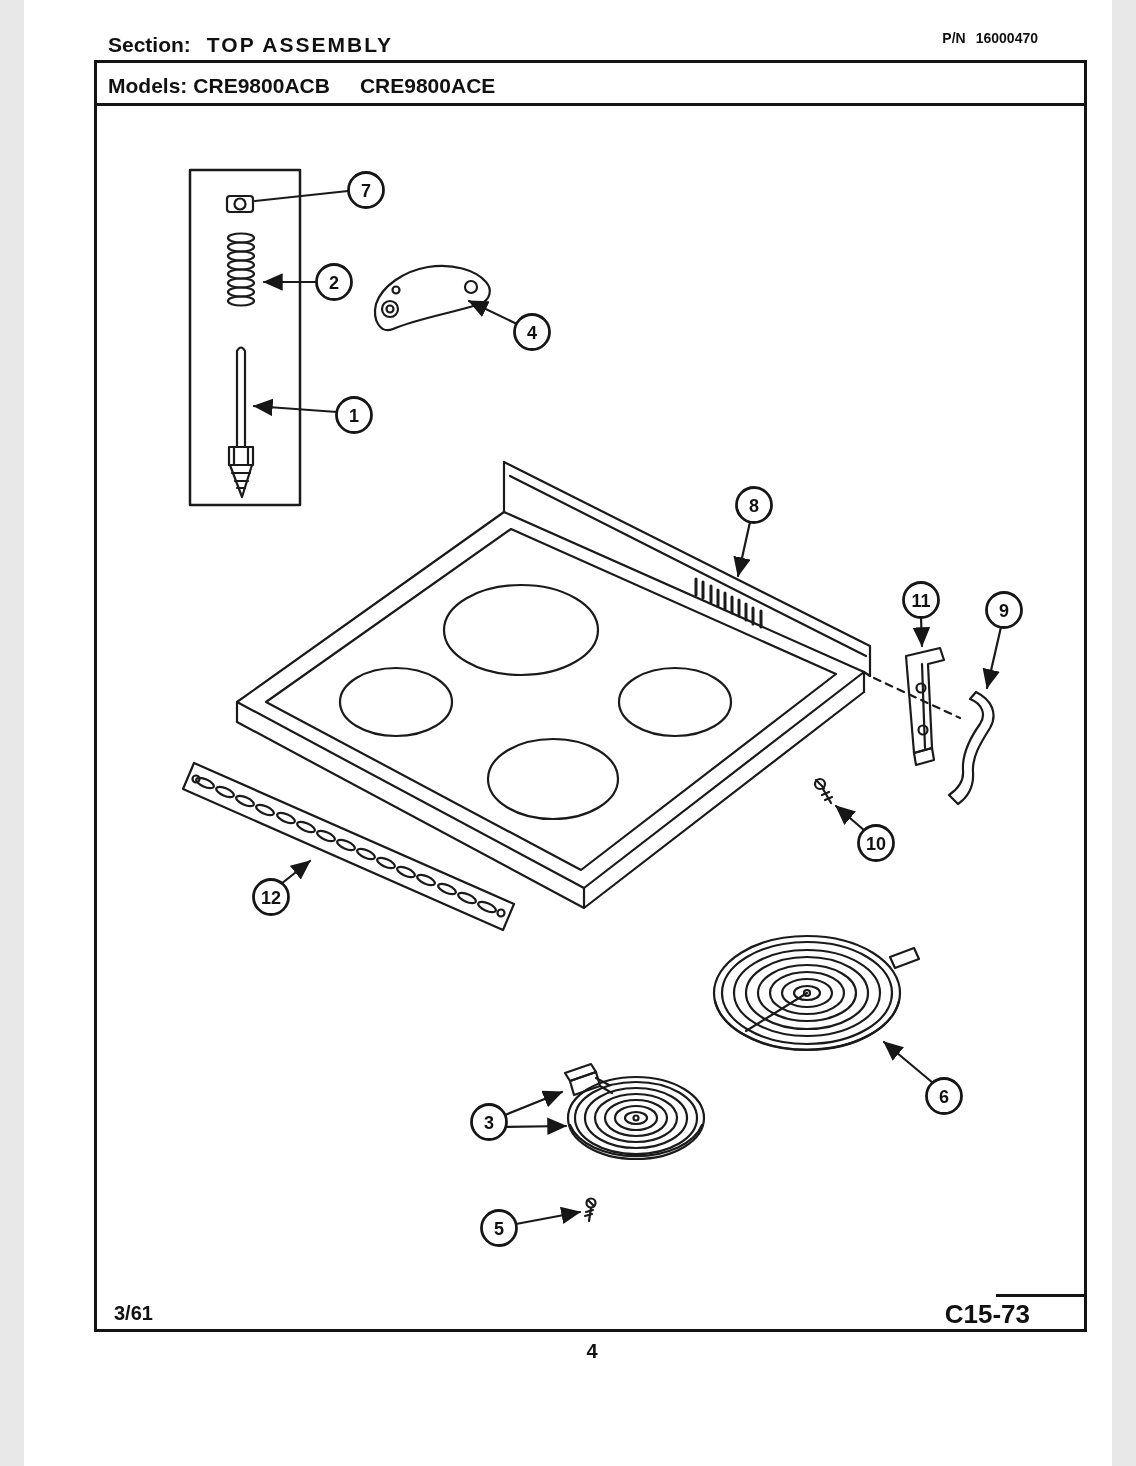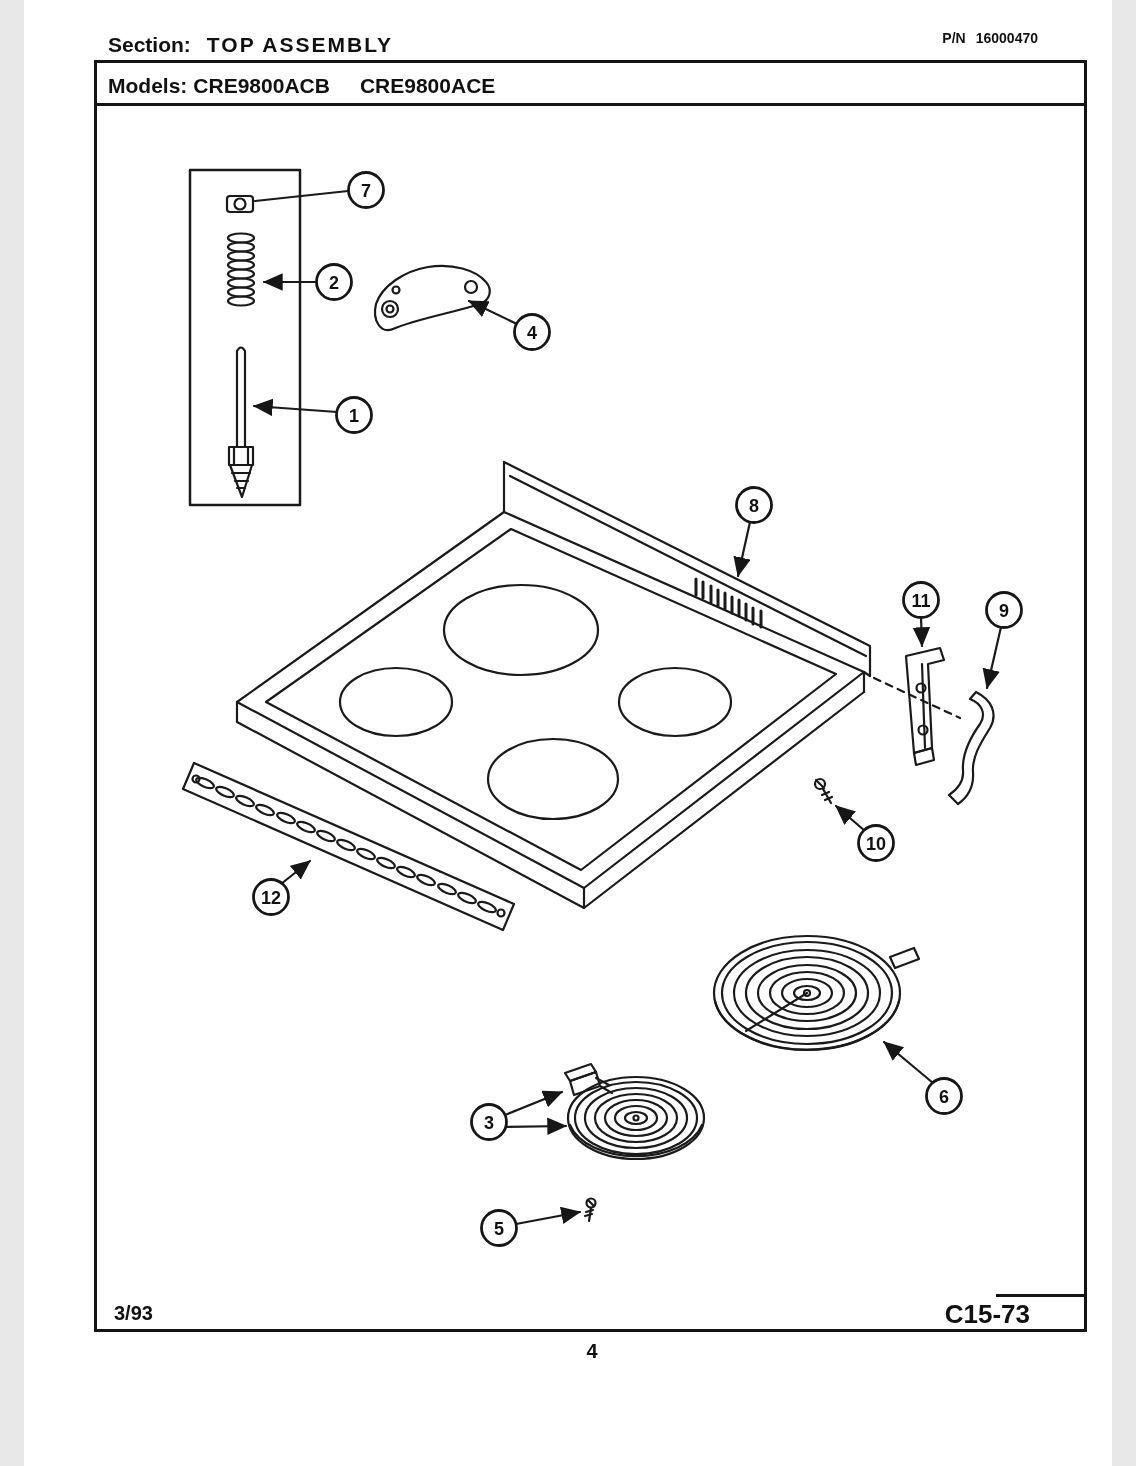--- a/index.html
+++ b/index.html
@@ -269,18 +269,18 @@
         <circle class="co" cx="465" cy="1122" r="17.5"></circle>
         <text class="cot" x="465" y="1129">3</text>
       </g>
       <g>
         <circle class="co" cx="475" cy="1228" r="17.5"></circle>
         <text class="cot" x="475" y="1235">5</text>
       </g>
     </g>
   </svg>
 
-  <div class="ft-date">3/93</div>
+  <div class="ft-date">3/61</div>
   <div class="code-rule"></div>
   <div class="ft-code">C15-73</div>
   <div class="page-num">4</div>
 
 </div>
 
 </body></html>

